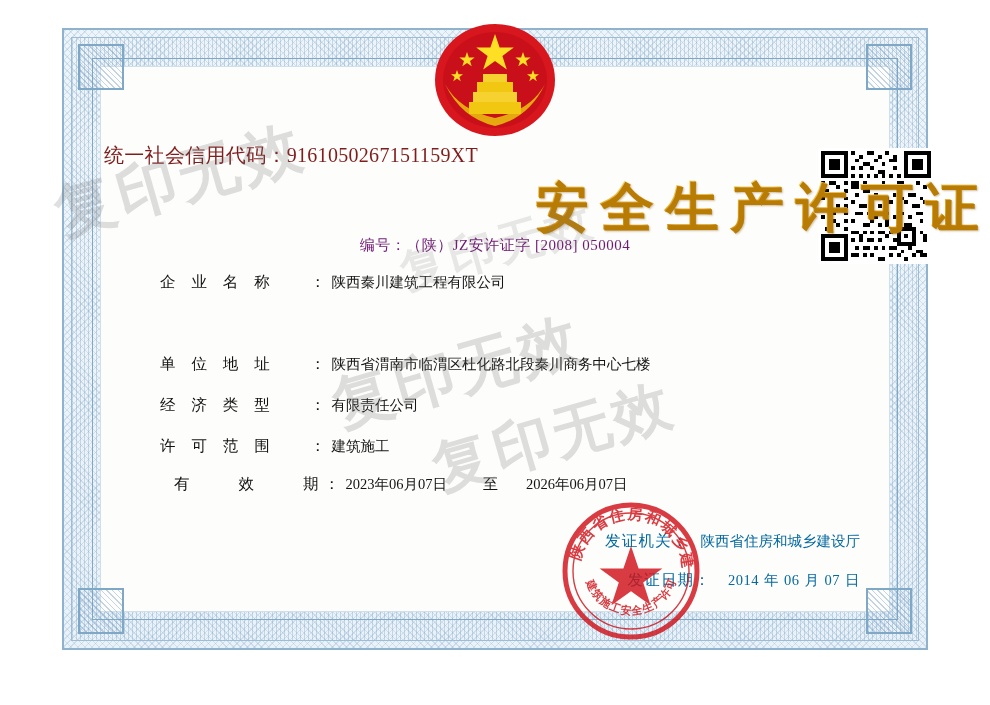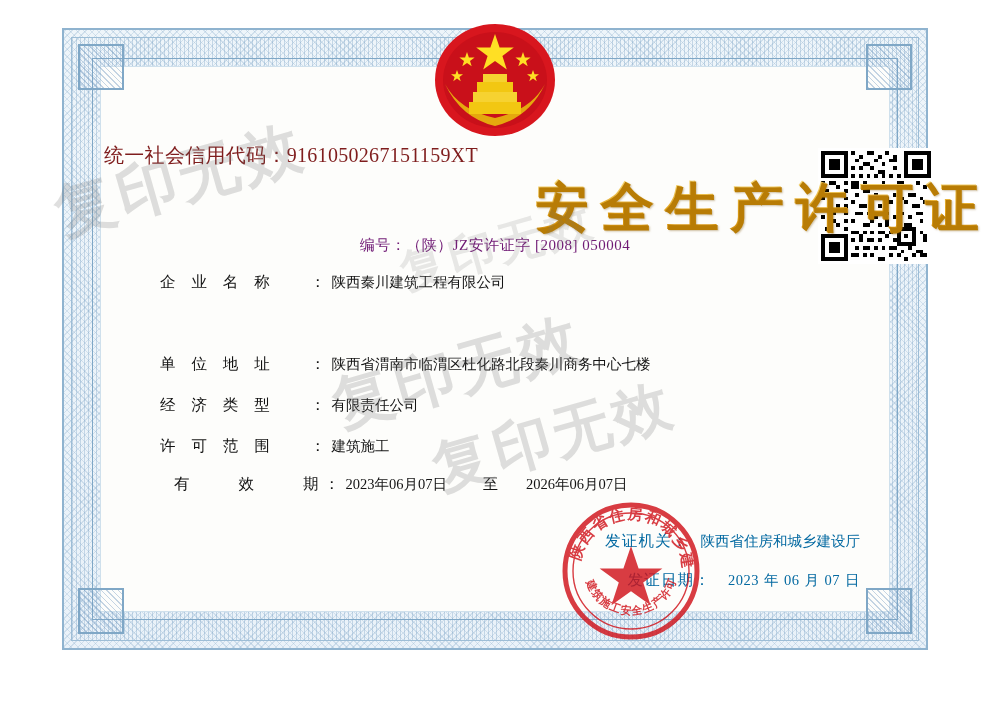--- a/index.html
+++ b/index.html
@@ -297,21 +297,21 @@
 
     <div class="field" id="row-valid">
       <span class="lbl">有　　效　　期</span><span class="colon">：</span><span class="val">2023年06月07日</span><span class="valid-to">至</span><span class="val">2026年06月07日</span>
     </div>
 
     <div class="issue-row" id="row-org">
       <span class="lbl">发证机关：</span><span class="val">陕西省住房和城乡建设厅</span>
     </div>
 
     <div class="issue-row" id="row-date">
-      <span class="lbl">发证日期：</span><span class="val date-val"><span class="num">2023</span><span>年</span><span class="num">06</span><span>月</span><span class="num">07</span><span>日</span></span>
+      <span class="lbl">发证日期：</span><span class="val date-val"><span class="num">2014</span><span>年</span><span class="num">06</span><span>月</span><span class="num">07</span><span>日</span></span>
     </div>
 
   </div>
 
   <svg id="qr" viewBox="0 0 29 29" shape-rendering="crispEdges">
     <rect width="29" height="29" fill="#ffffff"></rect>
     <g fill="#000000">
 
       <rect x="0" y="0" width="7" height="1"></rect>
         <rect x="0" y="6" width="7" height="1"></rect>

